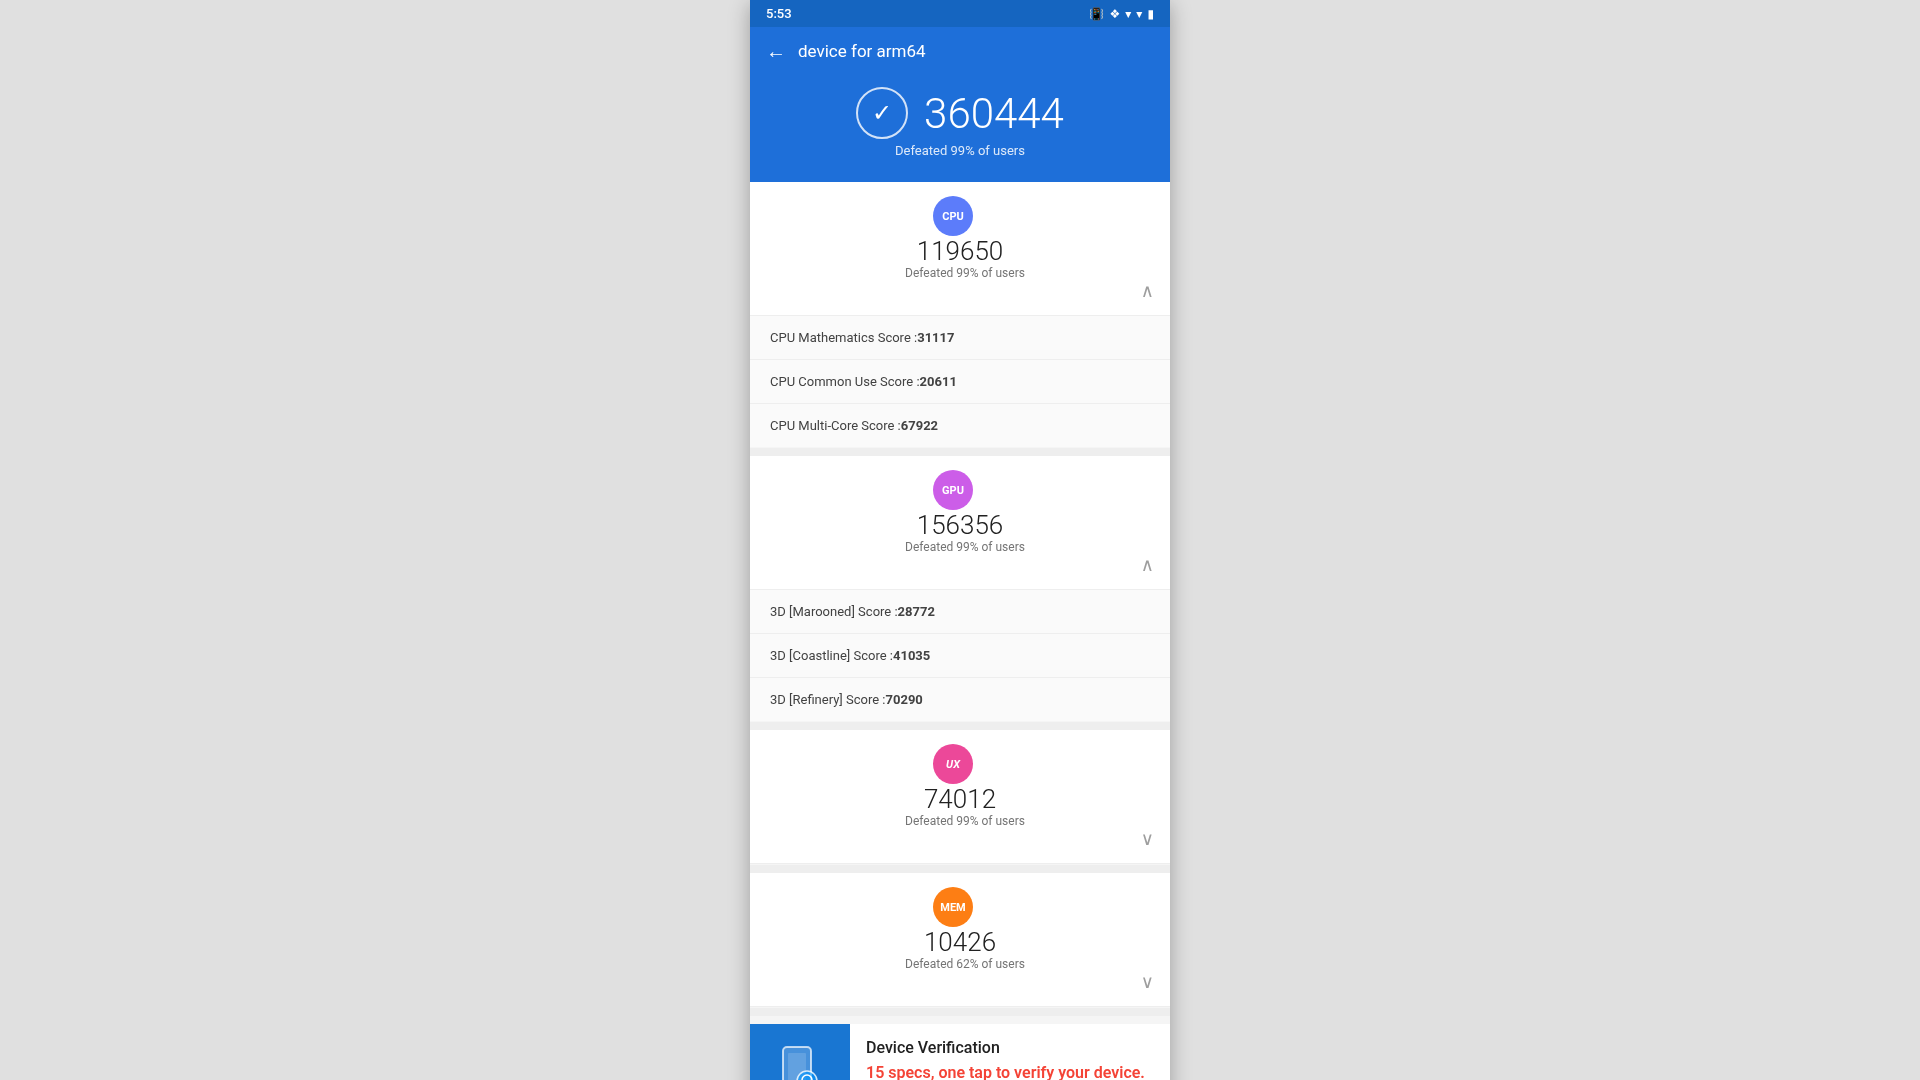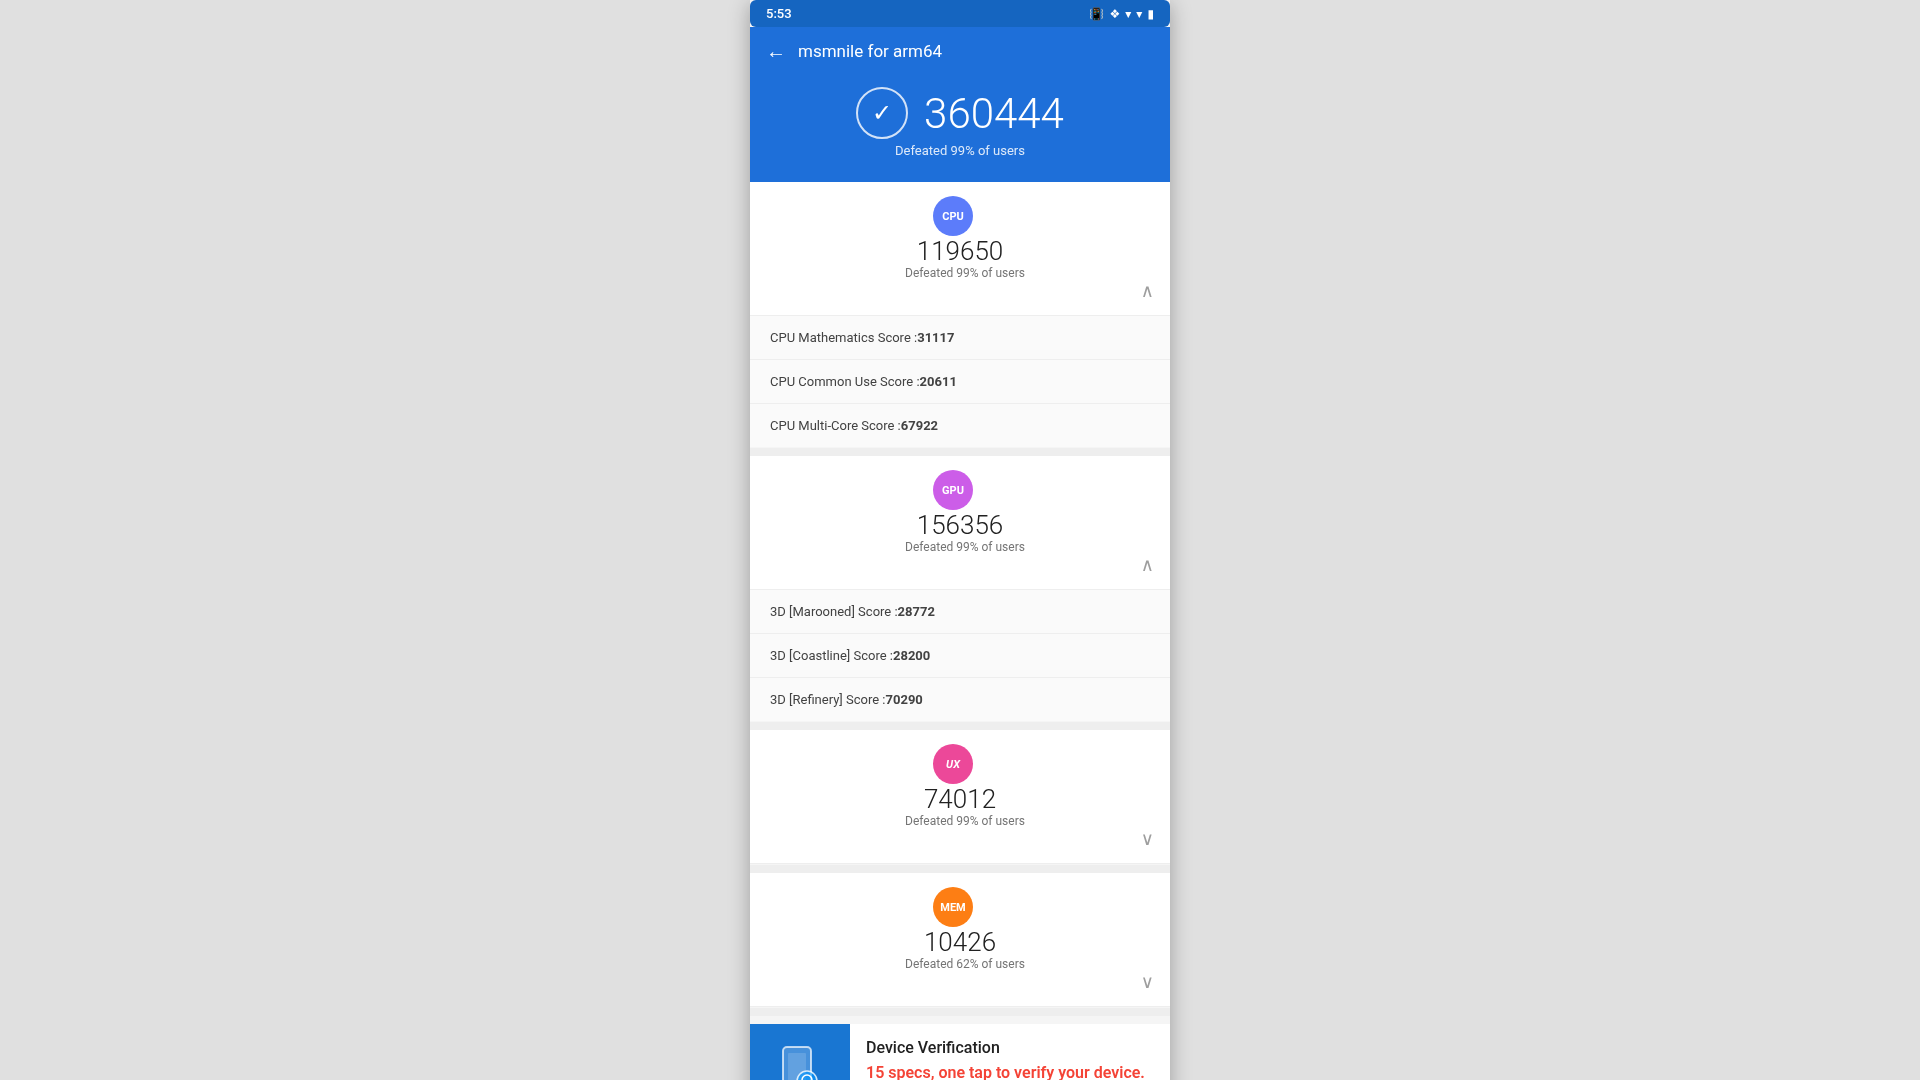--- a/index.html
+++ b/index.html
@@ -23,21 +23,20 @@
     
     .status-bar {
       background: #1565c0;
       color: white;
       display: flex;
       justify-content: space-between;
       align-items: center;
       padding: 6px 16px;
       font-size: 13px;
       font-weight: 500;
-      border-radius: 6px;
     }
     .status-icons {
       display: flex;
       align-items: center;
       gap: 5px;
       font-size: 12px;
     }
 
     
     .header {
@@ -245,21 +244,21 @@
       <span>❖</span>
       <span>▾</span>
       <span>▾</span>
       <span>▮</span>
     </div>
   </div>
 
   <div class="header">
     <div class="nav-row">
       <span class="back-arrow">←</span>
-      <span class="header-title">msmnile for arm64</span>
+      <span class="header-title">device for arm64</span>
     </div>
     <div class="score-section">
       <div class="score-circle-row">
         <div class="check-circle">✓</div>
         <span class="total-score">360444</span>
       </div>
       <span class="defeated-text">Defeated 99% of users</span>
     </div>
   </div>
 
@@ -294,21 +293,21 @@
         <span class="category-score">156356</span>
         <span class="category-defeated">Defeated 99% of users</span>
         <span class="chevron">∧</span>
       </div>
       <div class="sub-score-row">
         <span class="sub-label">3D [Marooned] Score :</span>
         <span class="sub-value">28772</span>
       </div>
       <div class="sub-score-row">
         <span class="sub-label">3D [Coastline] Score :</span>
-        <span class="sub-value">28200</span>
+        <span class="sub-value">41035</span>
       </div>
       <div class="sub-score-row">
         <span class="sub-label">3D [Refinery] Score :</span>
         <span class="sub-value">70290</span>
       </div>
     </div>
 
     <div class="section-divider"></div>
 
     <div class="category-section">

